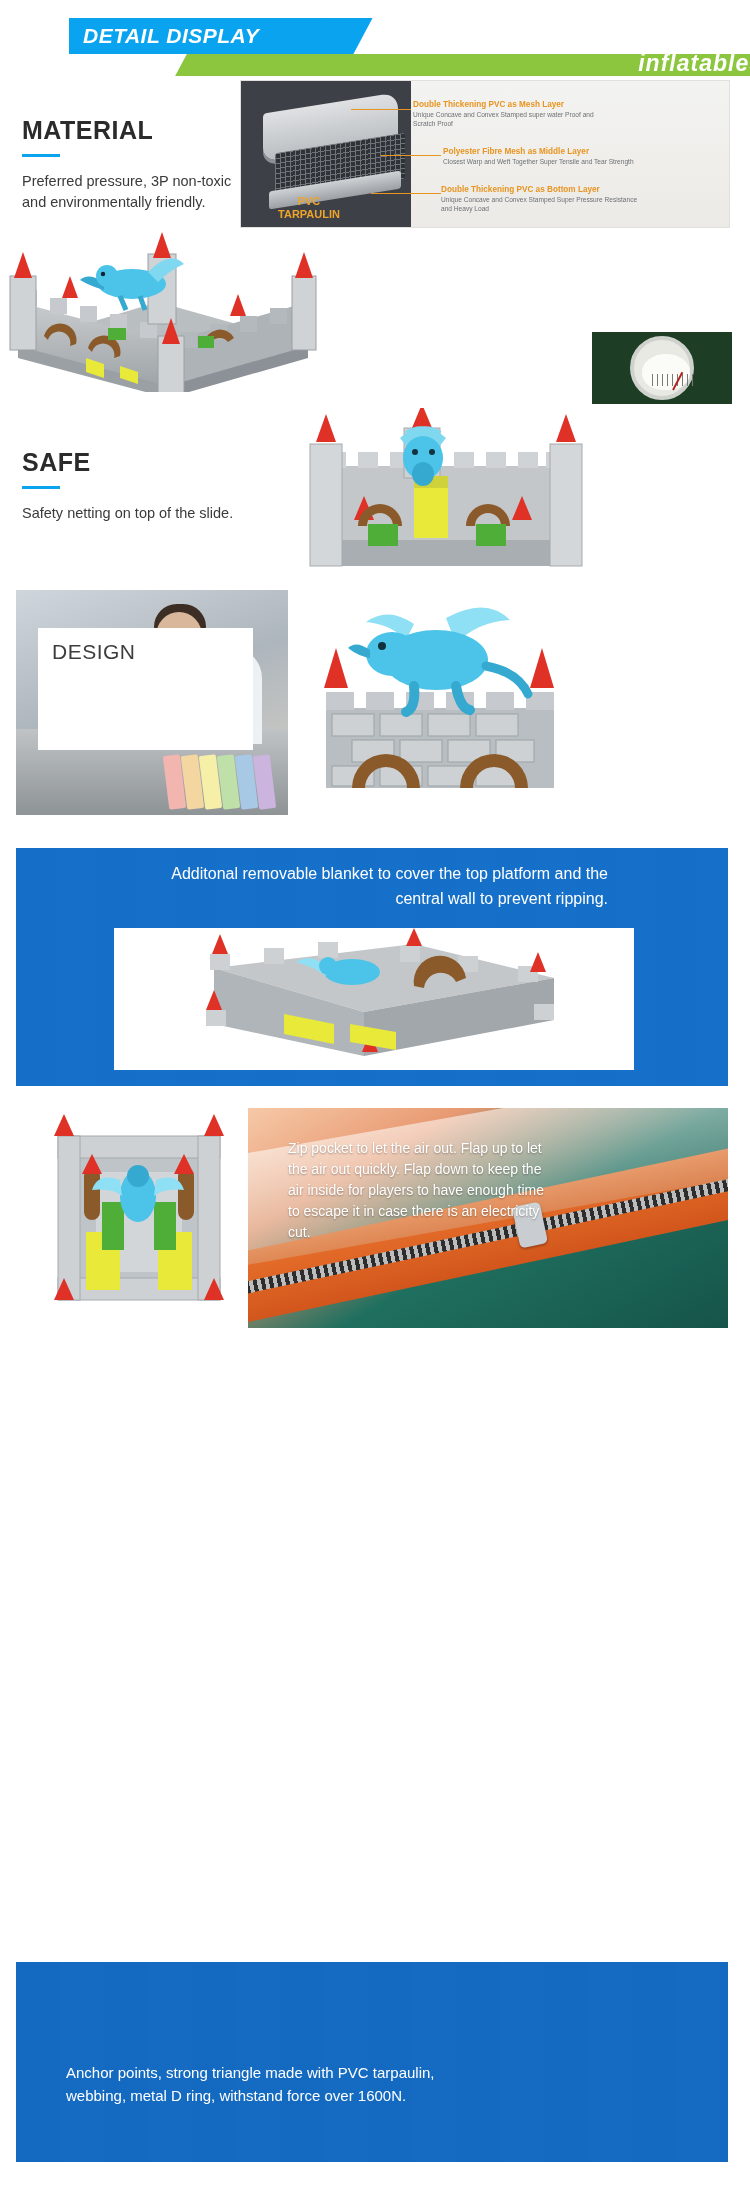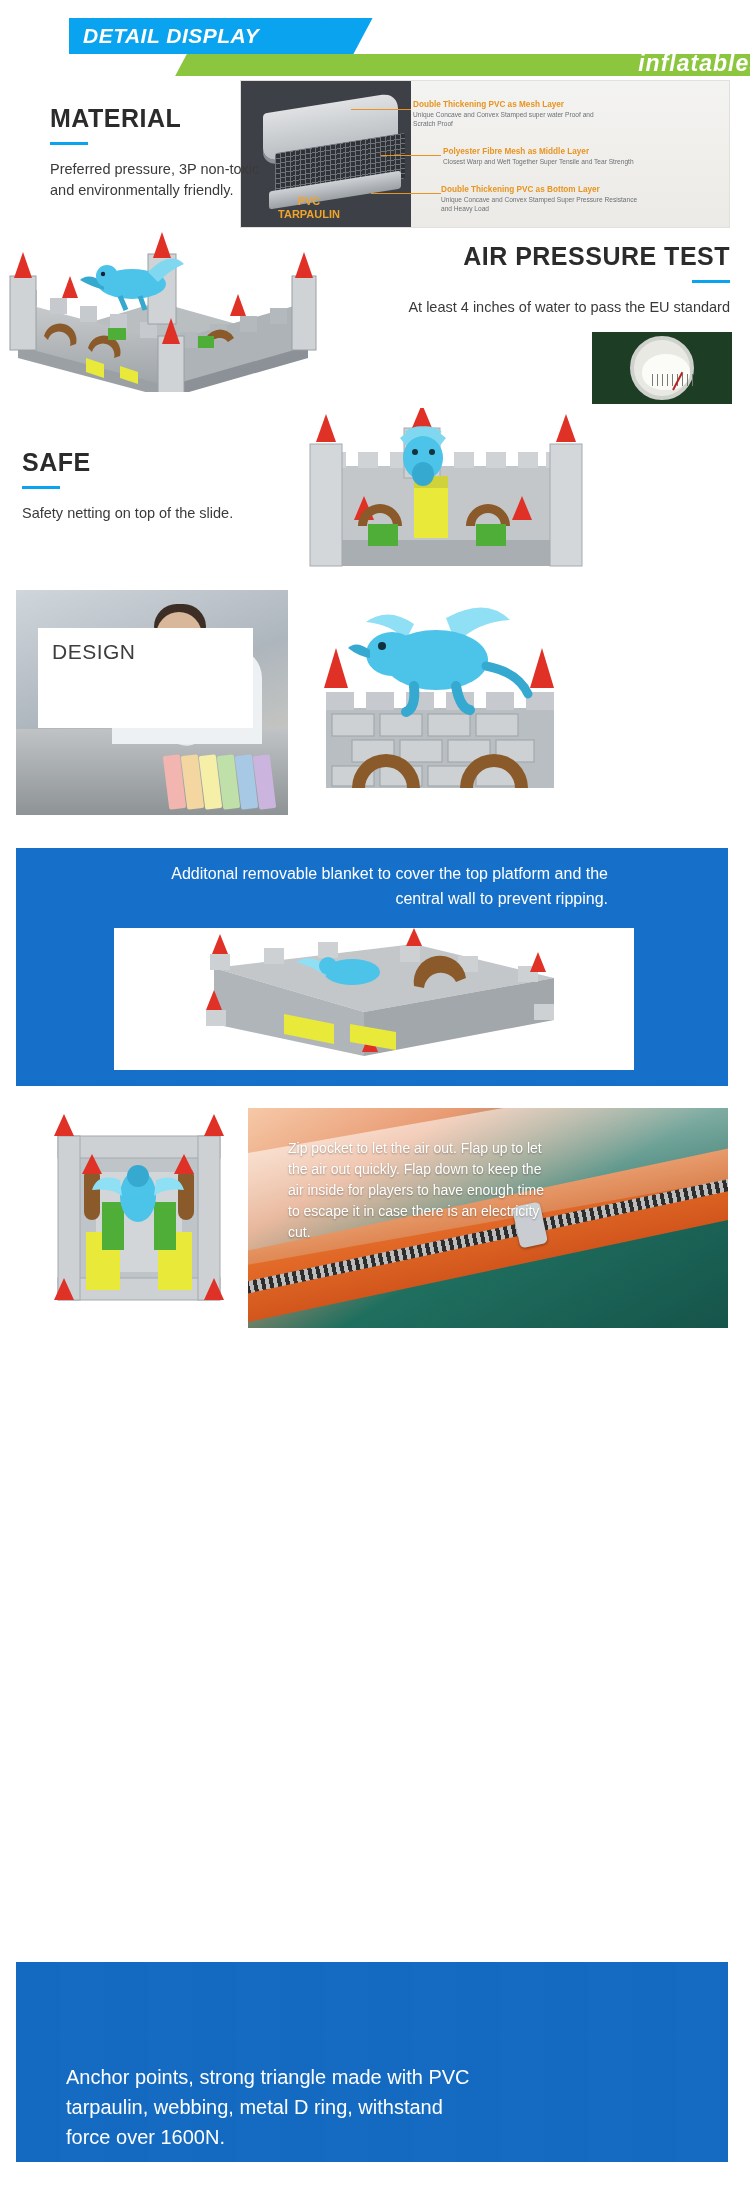--- a/index.html
+++ b/index.html
@@ -83,21 +83,21 @@
   .sec-rule.right { margin-left: auto; }
   .sec-text {
     font-size: 14.5px;
     line-height: 1.45;
     color: #3a3a3a;
   }
 
   .abs { position: absolute; }
 
   
-  #material-block { left: 22px; top: 104px; width: 210px; margin-left: 28px; }
+  #material-block { left: 22px; top: 116px; width: 210px; }
 
   .material-img {
     left: 240px; top: 80px;
     width: 490px; height: 148px;
     background: linear-gradient(180deg,#f3f3f1 0%, #eceae6 100%);
     border: 1px solid #e2e0dc;
     overflow: hidden;
   }
   .mi-dark {
     position: absolute; left: 0; top: 0;
@@ -253,21 +253,21 @@
   .dp-arm {
     position: absolute;
     left: 72px; top: 104px;
     width: 120px; height: 42px;
     background: #e6eaee;
     border-radius: 20px;
     transform: rotate(14deg);
   }
   .design-card {
     left: 38px; top: 628px;
-    width: 215px; height: 100px;
+    width: 215px; height: 122px;
     background: #ffffff;
     padding: 12px 14px;
   }
   .design-card h3 {
     margin: 0;
     font-size: 21px;
     color: #3d3d3d;
     font-weight: normal;
     letter-spacing: 0.5px;
   }
@@ -368,21 +368,21 @@
     background:
       linear-gradient(180deg, rgba(18,104,190,0.90), rgba(18,104,190,0.90)),
       repeating-linear-gradient(90deg,#1b78cf 0 44px,#2686dd 44px 88px);
     overflow: hidden;
   }
   .ab-text {
     position: absolute;
     left: 50px; top: 100px;
     width: 420px;
     color: #ffffff;
-    font-size: 20px;
+    font-size: 15px;
     line-height: 1.5;
   }
 
   
   svg.castle { display: block; width: 100%; height: 100%; }
 </style>
 </head>
 <body>
 
 <div class="page">
@@ -497,25 +497,20 @@
         <ellipse cx="124" cy="52" rx="34" ry="15" fill="#4cc3e8"></ellipse>
         <path d="M96 50 q-16 -10 -24 -2 q10 6 24 10z" fill="#36a9d0"></path>
         <path d="M140 40 q22 -22 36 -8 q-14 6 -26 18z" fill="#7fd8f0"></path>
         <circle cx="99" cy="44" r="11" fill="#4cc3e8"></circle>
         <circle cx="95" cy="42" r="2.2" fill="#123"></circle>
         <path d="M112 64 l6 14 M132 64 l5 14" stroke="#36a9d0" stroke-width="5" fill="none"></path>
       </g>
     </svg>
   </div>
 
-  <div class="abs" id="air-block">
-    <h2 class="sec-title">AIR PRESSURE TEST</h2>
-    <div class="sec-rule right"></div>
-    <p class="sec-text" style="margin:0;">At least 4 inches of water to pass the EU standard</p>
-  </div>
 
   <div class="abs gauge-img">
     <div class="gauge-circle">
       <div class="gauge-face">
         <div class="gauge-ticks"></div>
         <div class="gauge-needle"></div>
       </div>
     </div>
   </div>
 

